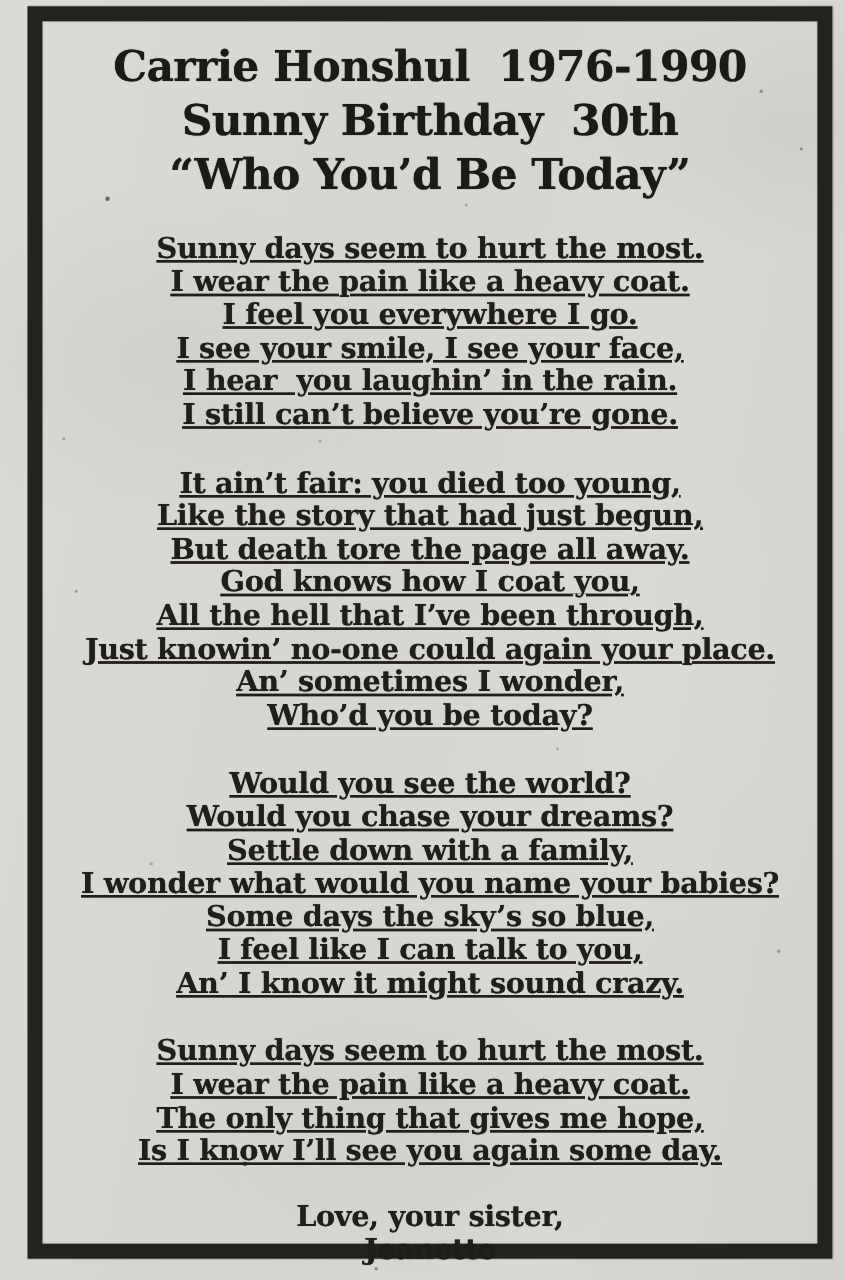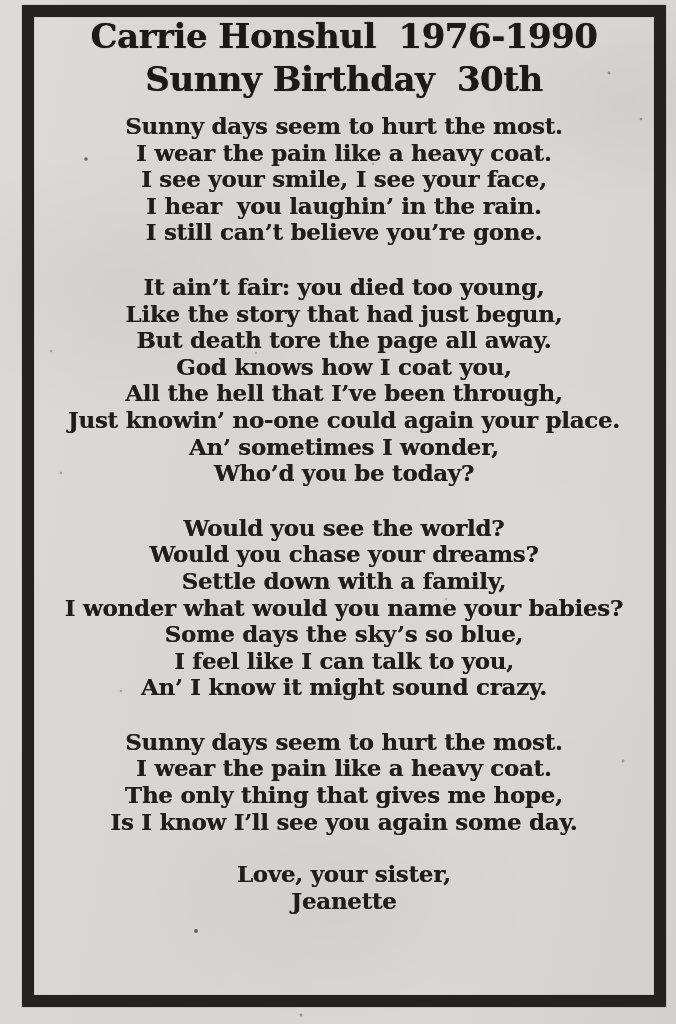--- a/index.html
+++ b/index.html
@@ -51,44 +51,45 @@
     top: 5px;
     width: 644px;
     height: 1002px;
     border: 12px solid #23221e;
     box-sizing: border-box;
     box-shadow: 0 0 1px rgba(35,34,30,0.6), inset 0 0 1px rgba(35,34,30,0.6);
   }
   .content {
     position: absolute;
     left: 34px;
-    top: 4px;
+    top: 22px;
     width: 620px;
     text-align: center;
     color: #201e19;
     font-weight: bold;
     z-index: 2;
   }
   .title-block {
     padding-top: 11px;
     font-size: 34px;
     line-height: 43px;
     letter-spacing: -0.5px;
     color: #1b1a16;
     text-shadow: 0 0 0.7px rgba(27,26,22,0.9);
   }
   .title-line {
     white-space: pre-wrap;
   }
   .poem {
-    margin-top: 12px;
+    margin-top: 24px;
     font-size: 23px;
     line-height: 26.6px;
     letter-spacing: -0.3px;
     text-shadow: 0 0 0.6px rgba(32,30,25,0.75);
+    text-decoration: underline;
   }
   .stanza + .stanza {
     margin-top: 28px;
   }
   .poem-line {
     white-space: pre-wrap;
   }
   .signature {
     margin-top: 26px;
     font-size: 23px;
@@ -107,26 +108,28 @@
 
   <div class="speckles"></div>
 
   <div class="frame"></div>
 
   <div class="content">
 
     <div class="title-block">
       <div class="title-line">Carrie Honshul  1976-1990</div>
       <div class="title-line">Sunny Birthday  30th</div>
+      <div class="title-line">“Who You’d Be Today”</div>
     </div>
 
     <div class="poem">
       <div class="stanza">
           <div class="poem-line">Sunny days seem to hurt the most.</div>
           <div class="poem-line">I wear the pain like a heavy coat.</div>
+          <div class="poem-line">I feel you everywhere I go.</div>
           <div class="poem-line">I see your smile, I see your face,</div>
           <div class="poem-line">I hear  you laughin’ in the rain.</div>
           <div class="poem-line">I still can’t believe you’re gone.</div>
         </div>
       <div class="stanza">
           <div class="poem-line">It ain’t fair: you died too young,</div>
           <div class="poem-line">Like the story that had just begun,</div>
           <div class="poem-line">But death tore the page all away.</div>
           <div class="poem-line">God knows how I coat you,</div>
           <div class="poem-line">All the hell that I’ve been through,</div>

